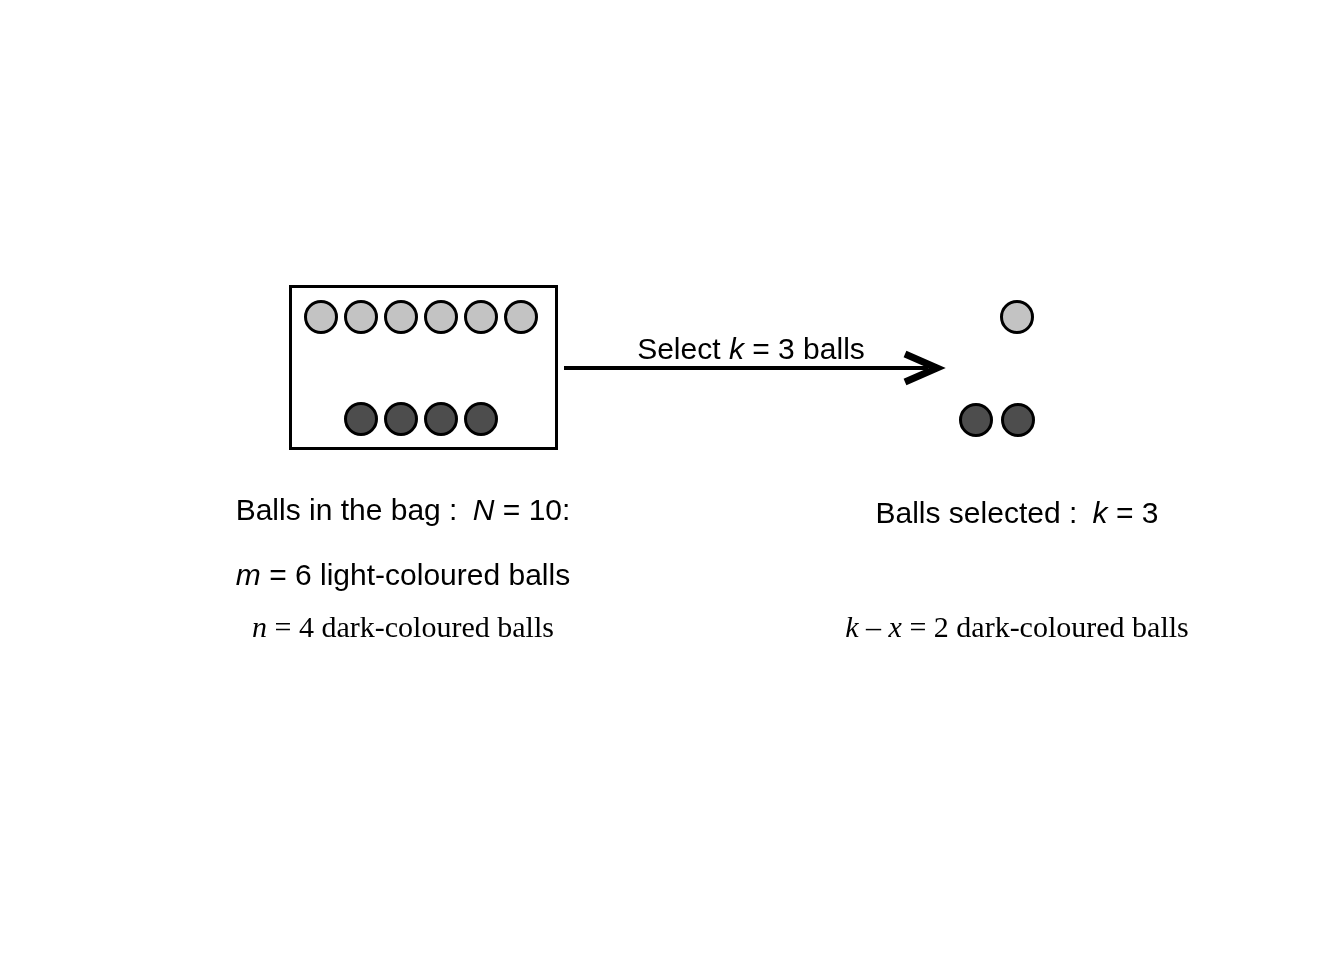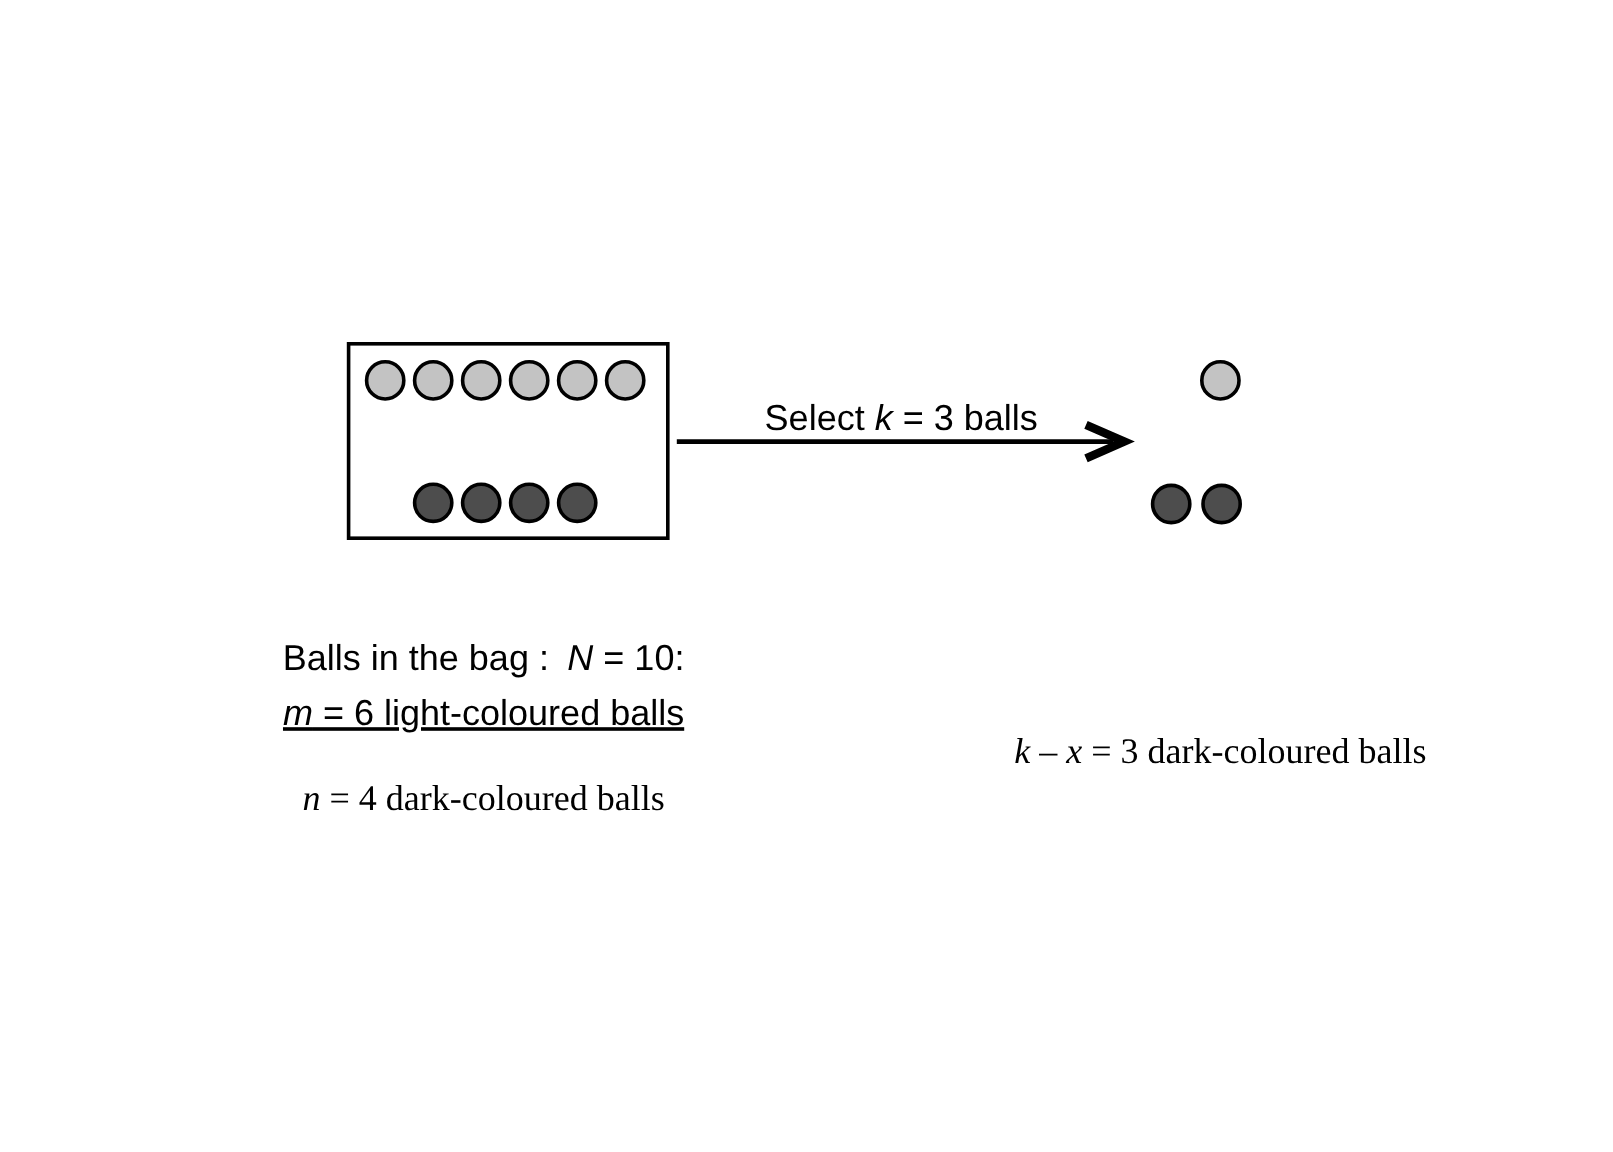--- a/index.html
+++ b/index.html
@@ -45,25 +45,25 @@
   }
   
   .tline {
     position: absolute;
     width: 520px;
     text-align: center;
     font-size: 30px;
     line-height: 36px;
     white-space: nowrap;
   }
-  .left-col  { left: 143px; margin-top: 39px; }
+  .left-col  { left: 143px; }
   .right-col { left: 757px; }
   .l1 { top: 492px; }
   .r1 { top: 495px; }
-  .l2 { top: 538px; text-decoration: underline; }
+  .l2 { top: 557px; }
   .l3 { top: 609px; font-family: Liberation Serif, serif; }
   .it { font-style: italic; }
   .gap-before { margin-left: 7px; }
 </style>
 </head>
 <body>
 
 <div class="canvas">
 
   <div class="bag-box">
@@ -94,15 +94,16 @@
   <div class="arrow-label"><span>Select </span><span class="it">k</span><span> = 3 balls</span></div>
   <svg class="arrow-svg" width="390" height="40" viewBox="0 0 390 40">
     <line x1="4" y1="20" x2="368" y2="20" stroke="#000000" stroke-width="4"></line>
     <polyline points="345,6 377,20 345,34" fill="none" stroke="#000000" stroke-width="7"></polyline>
   </svg>
 
   <div class="tline left-col l1"><span>Balls in the bag : </span><span class="it gap-before">N</span><span> = 10:</span></div>
   <div class="tline left-col l2"><span class="it">m</span><span> = 6 light-coloured balls</span></div>
   <div class="tline left-col l3"><span class="it">n</span><span> = 4 dark-coloured balls</span></div>
 
-  <div class="tline right-col l3"><span class="it">k</span><span> – </span><span class="it">x</span><span> = 3 dark-coloured balls</span></div>
+  <div class="tline right-col r1"><span>Balls selected : </span><span class="it gap-before">k</span><span> = 3</span></div>
+  <div class="tline right-col l3"><span class="it">k</span><span> – </span><span class="it">x</span><span> = 2 dark-coloured balls</span></div>
 
 </div>
 
 </body></html>

